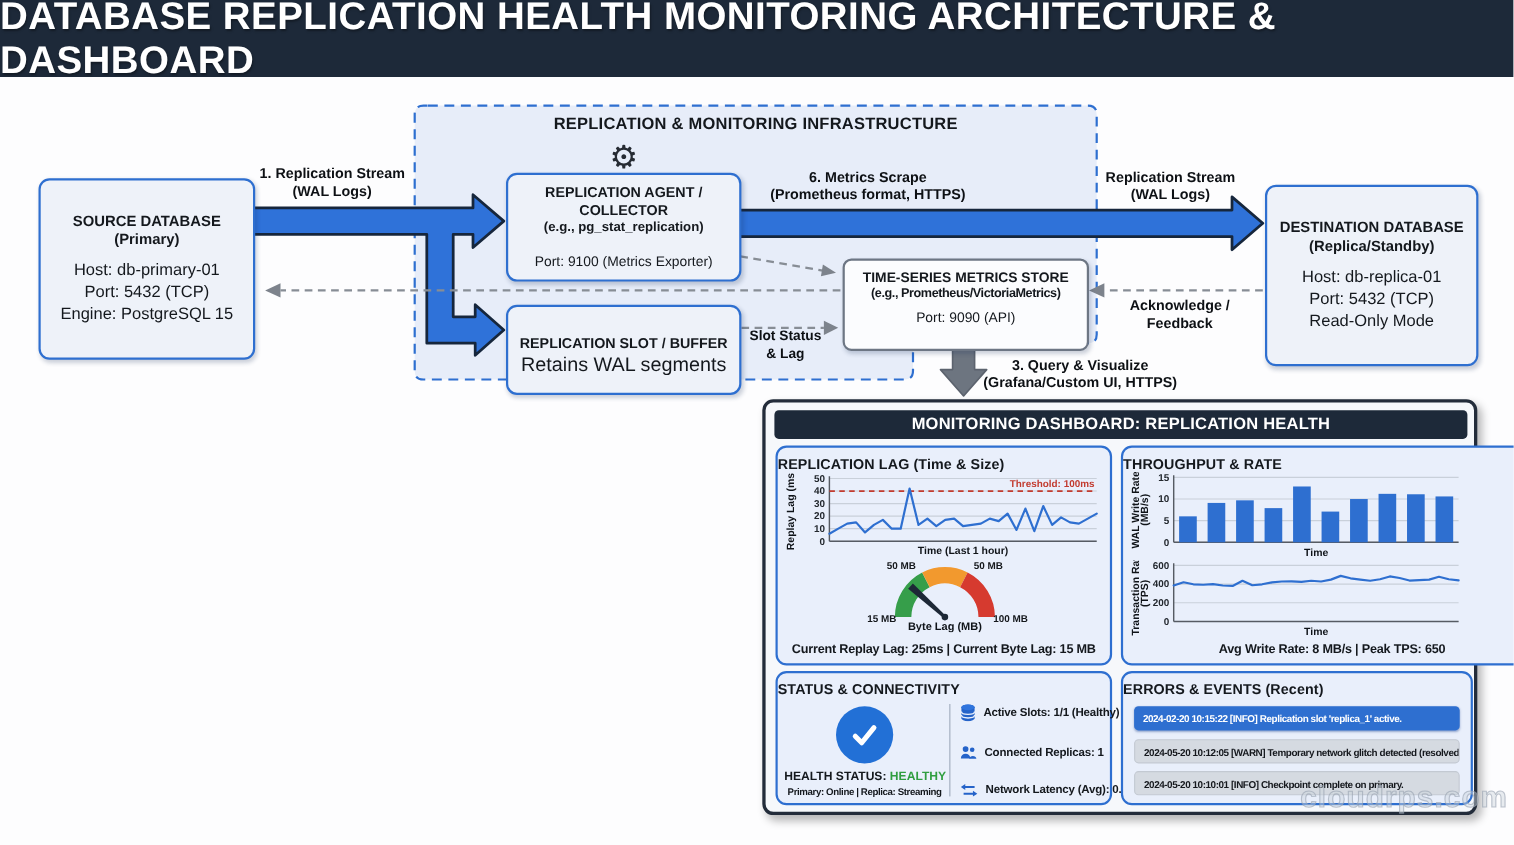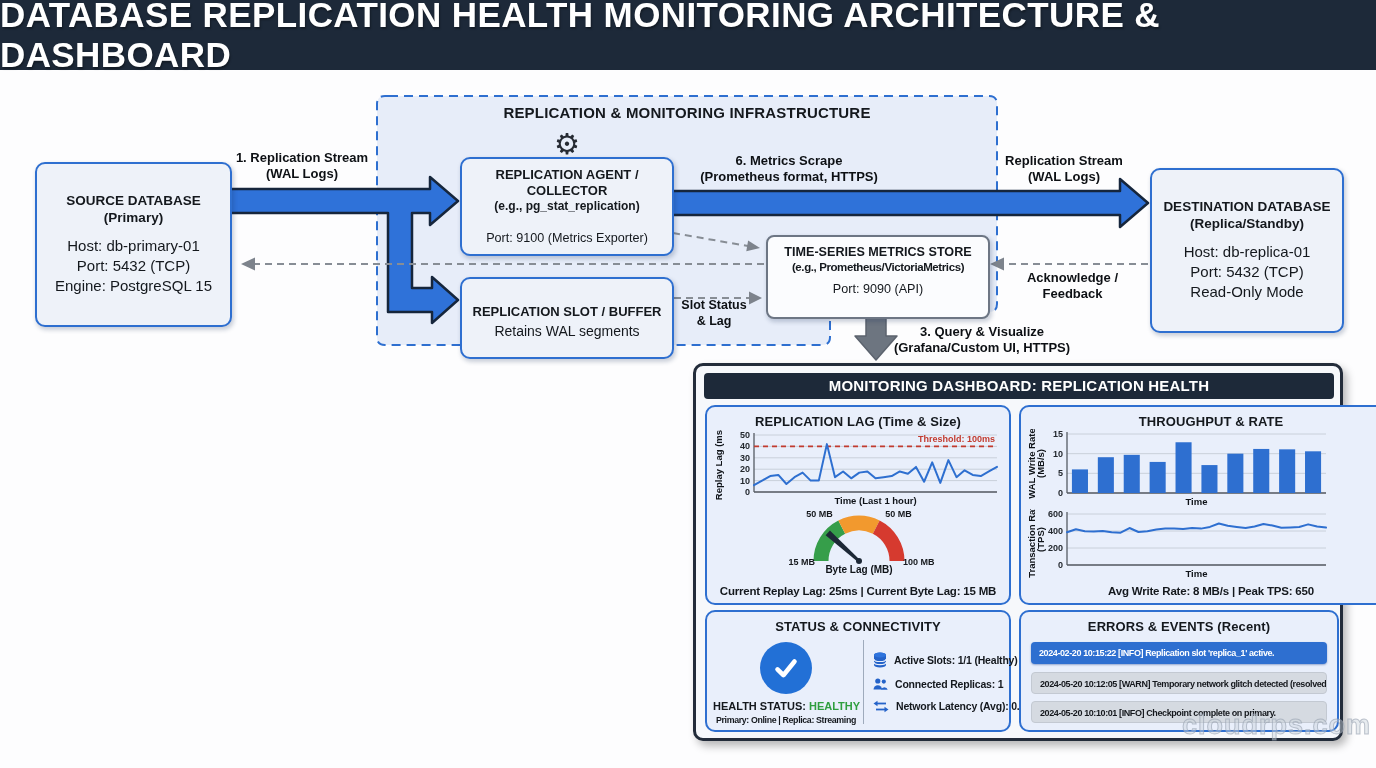--- a/index.html
+++ b/index.html
@@ -9,51 +9,51 @@
   svg.layer{position:absolute;left:0;top:0;pointer-events:none}
   
   .box{position:absolute;background:#eef2f9;border:2px solid #2e6fd0;border-radius:10px;text-align:center;box-shadow:1.5px 2.5px 4px rgba(25,45,85,.22)}
   .box .t{font-weight:800;font-size:13.5px;line-height:17px}
   .box .sub{font-weight:800;font-size:12.5px;line-height:15px}
   .box .ln{font-size:15px;line-height:20px}
   .box.store{background:#fbfcfe;border-color:#6d7684;border-radius:8px}
   .src{padding-top:28px}.src .lines{margin-top:10px}
   .agent{padding-top:8px}.agent .t{font-size:13px;line-height:16px}.agent .sub{font-size:12px}
   .agent .port{font-size:12.6px;margin-top:17px}
-  .slotb{padding-top:24px}.slotb .sub{font-weight:400;font-size:14px;margin-top:4px}
+  .slotb{padding-top:24px}.slotb .sub{font-weight:400;font-size:18px;margin-top:4px}
   .store{padding-top:8px}.store .t{font-size:12.6px;line-height:15px}
   .store .sub{font-size:11.5px;letter-spacing:-.4px;white-space:nowrap}
   .store .port{font-size:12.6px;margin-top:7px}
   .gear{position:absolute;left:50%;top:-30px;transform:translateX(-50%);font-size:29px;line-height:30px;color:#262b33}
   .infra-title{position:absolute;left:377px;top:104px;width:620px;text-align:center;font-weight:800;font-size:15px;letter-spacing:.2px}
   .flow-label{position:absolute;white-space:pre-line;text-align:center;font-weight:700;font-size:13px;line-height:16px;color:#0d1014}
   .flow-label.sm{font-size:12.5px}
   
   #dash{position:absolute;left:693px;top:363px;width:650px;height:378px;background:#f6f8fb;border:3px solid #232c3a;border-radius:10px;box-shadow:4px 5px 8px rgba(0,0,0,.28);box-sizing:border-box}
   #dash-header{position:absolute;left:8px;top:7px;width:630px;height:26px;background:#1d2939;border-radius:4px;color:#fff;font-weight:800;font-size:15px;text-align:center;line-height:26px;letter-spacing:.2px}
   .panel{position:absolute;background:#e9effb;border:2px solid #2e6fd0;border-radius:10px;box-sizing:border-box}
   #p1{left:9px;top:39px;width:306px;height:200px}
   #p2{left:323px;top:39px;width:384px;height:200px}
   #p3{left:9px;top:244px;width:306px;height:122px}
   #p4{left:323px;top:244px;width:320px;height:122px}
-  .ptitle{text-align:center;font-weight:800;font-size:13px;margin-top:7px;letter-spacing:.1px}
+  .ptitle{font-weight:800;font-size:13px;margin-top:7px;letter-spacing:.1px}
   .chart{position:absolute}
   #lag-chart{left:7px;top:23px;width:291px;height:77px}
   #gauge{left:52px;top:102px;width:200px;height:66px}
   #bar-chart{left:6px;top:22px;width:307px;height:79px}
   #tps-chart{left:6px;top:102px;width:307px;height:71px}
   .pfooter{position:absolute;left:0;bottom:6px;width:100%;text-align:center;font-weight:700;font-size:11.5px;letter-spacing:-.2px}
   
   #status-body{position:absolute;left:6px;top:28px;right:6px;bottom:6px;display:flex}
   #status-left{width:146px;text-align:center}
   .check-circle{width:52px;height:52px;border-radius:50%;background:#2270d6;margin:2px auto 6px;display:flex;align-items:center;justify-content:center}
   .health{font-weight:800;font-size:11px;white-space:nowrap}
   .health .ok{color:#2f9e3f}
   .health-sub{font-weight:700;font-size:8.8px;letter-spacing:-.35px;white-space:nowrap;margin-top:3px}
-  #status-right{flex:1;border-left:1.5px solid #9fabbc;margin-left:4px;padding-left:9px;display:flex;flex-direction:column;justify-content:center;gap:9px}
+  #status-right{flex:1;border-left:1.5px solid #9fabbc;margin-left:4px;padding-left:9px;display:flex;flex-direction:column;justify-content:center;gap:21px}
   .sitem{display:flex;align-items:center;gap:7px;font-weight:700;font-size:10.5px;letter-spacing:-.2px;white-space:nowrap}
   .sitem svg{flex:0 0 auto}
   
   .evrow{position:absolute;left:10px;right:10px;height:22px;border-radius:4px;font-weight:700;font-size:9px;letter-spacing:-.4px;line-height:22px;padding:0 8px;white-space:nowrap;overflow:hidden;box-sizing:border-box}
   .evrow.hl{background:#2e6fd0;color:#fff;box-shadow:0 1px 2px rgba(20,60,140,.4)}
   .evrow.gray{background:#d5dae1;color:#15181d;border:1px solid #c3c9d2}
   #ev0{top:30px}#ev1{top:60px}#ev2{top:89px}
   #watermark{position:absolute;left:1182px;top:710px;font-size:27px;font-weight:700;letter-spacing:1px;color:rgba(205,212,221,.45);-webkit-text-stroke:1px rgba(150,160,175,.6);z-index:60}
   
   svg text{font-family:"Liberation Sans",sans-serif}

